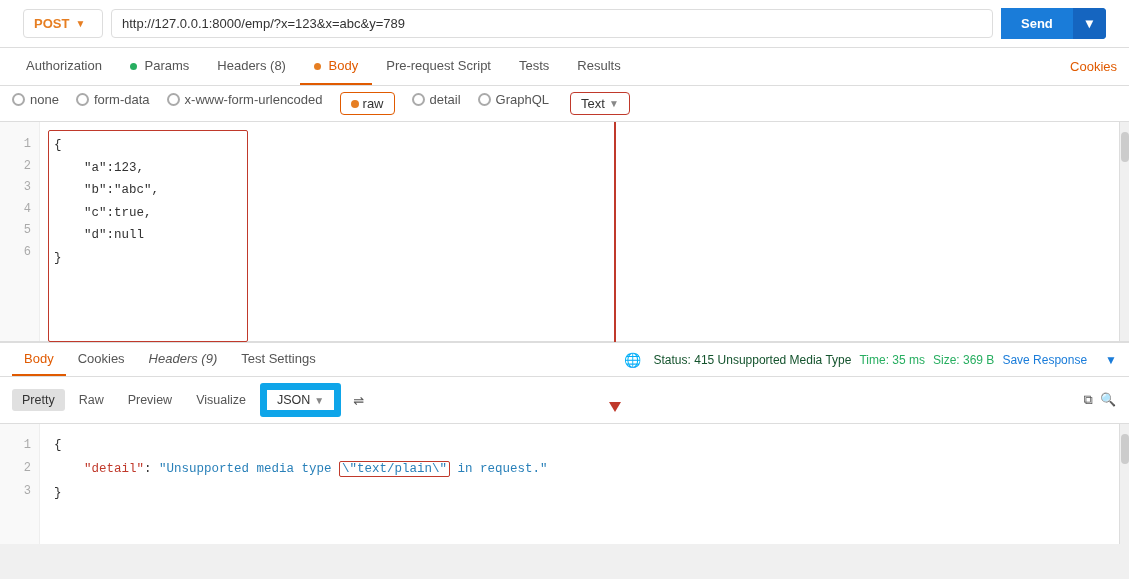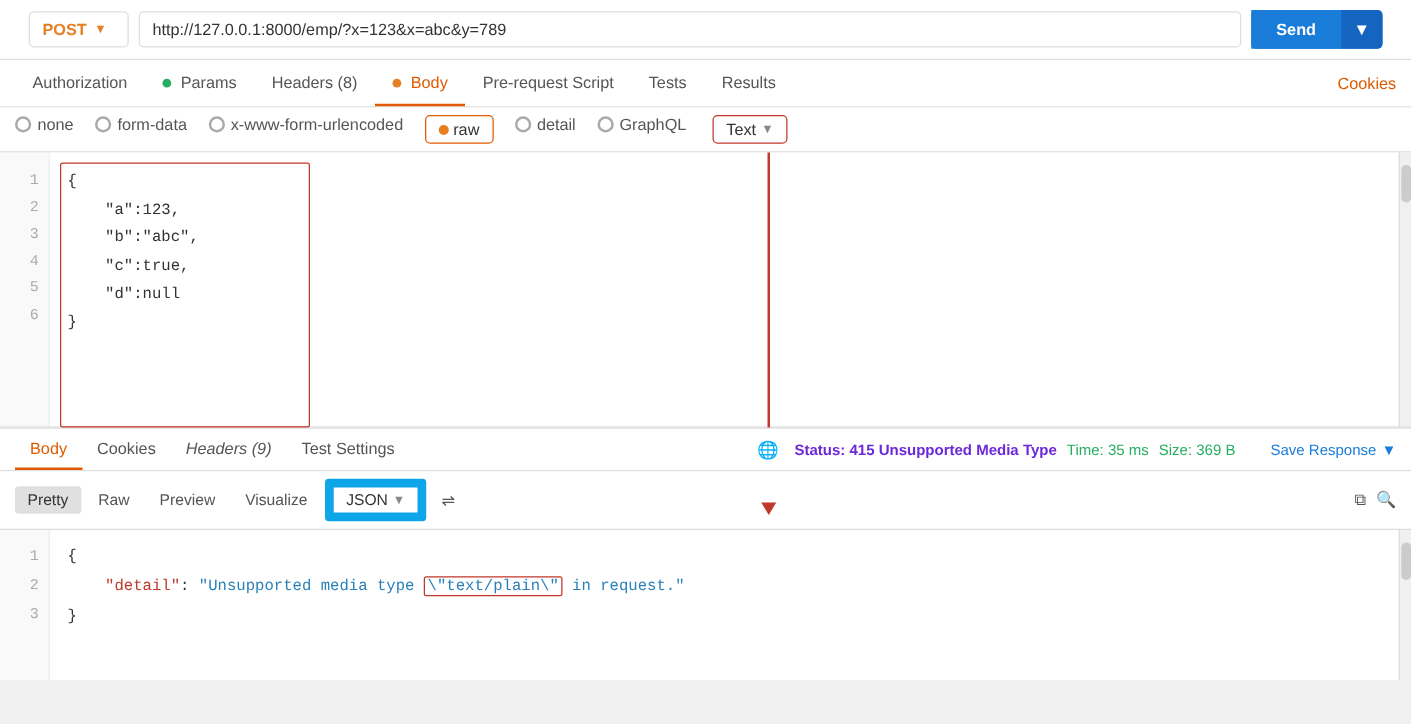--- a/index.html
+++ b/index.html
@@ -75,24 +75,24 @@
     .scrollbar-thumb { width: 8px; height: 30px; background: #ccc; border-radius: 4px; position: absolute; top: 10px; left: 1px; }
 
     
     .response-tabs {
       display: flex; align-items: center; background: #fff; border-top: 1px solid #ddd;
       border-bottom: 1px solid #ddd; padding: 0 12px;
     }
     .response-tabs .tab { padding: 10px 12px; cursor: pointer; color: #555; font-size: 13px; border-bottom: 2px solid transparent; }
     .response-tabs .tab.active { color: #e05a00; border-bottom: 2px solid #e05a00; }
     .status-info { margin-left: auto; display: flex; align-items: center; gap: 8px; font-size: 12px; }
-    .status-badge { color: #6d28d9; font-weight: 700; }
+    .status-badge { color: #14532d; font-weight: 400; }
     .time-info { color: #27ae60; }
     .size-info { color: #27ae60; }
-    .save-response { color: #1a7cd9; cursor: pointer; display: flex; align-items: center; gap: 4px; margin-left: 20px; }
+    .save-response { color: #1a7cd9; cursor: pointer; display: flex; align-items: center; gap: 18px; }
 
     
     .format-bar {
       display: flex; align-items: center; background: #fff; border-bottom: 1px solid #ddd;
       padding: 6px 12px; gap: 4px;
     }
     .fmt-btn { padding: 4px 10px; border: none; border-radius: 3px; cursor: pointer; background: transparent; font-size: 12.5px; color: #555; }
     .fmt-btn.active { background: #e0e0e0; font-weight: 500; color: #333; }
     .json-select { display: flex; align-items: center; gap: 4px; padding: 3px 10px; border: 7px solid #0ea5e9; border-radius: 3px; background: #fff; cursor: pointer; font-size: 12.5px; }
     .filter-icon { margin-left: 8px; cursor: pointer; color: #555; }

